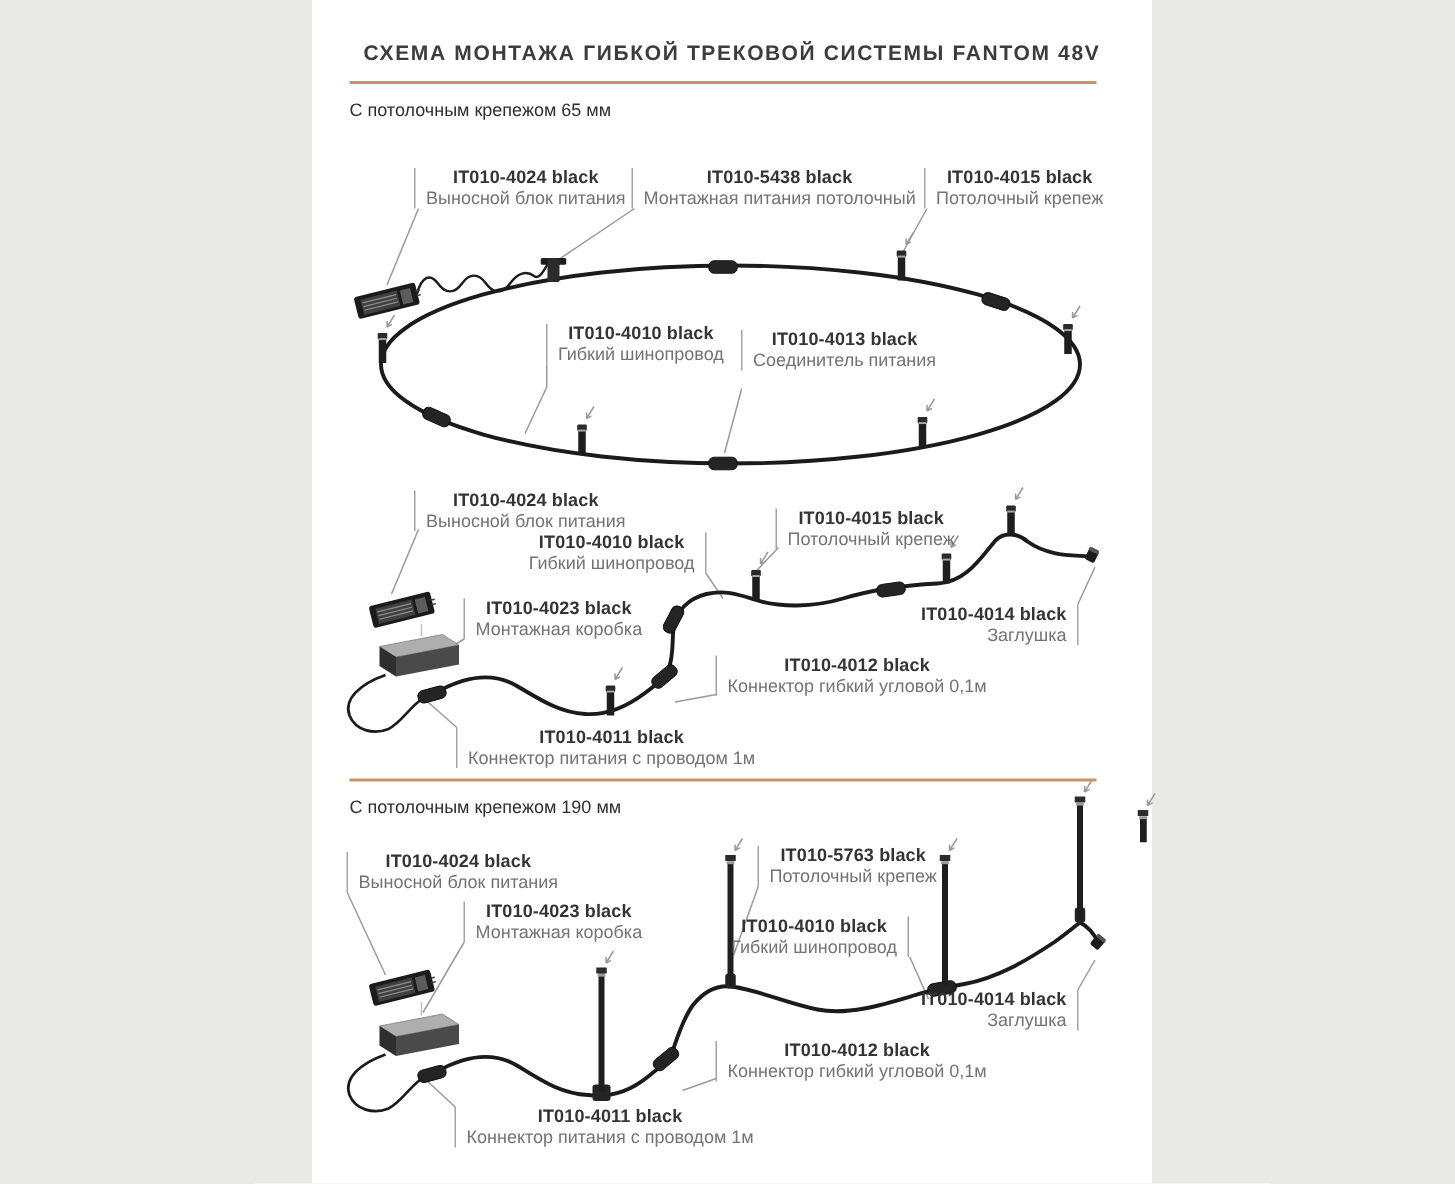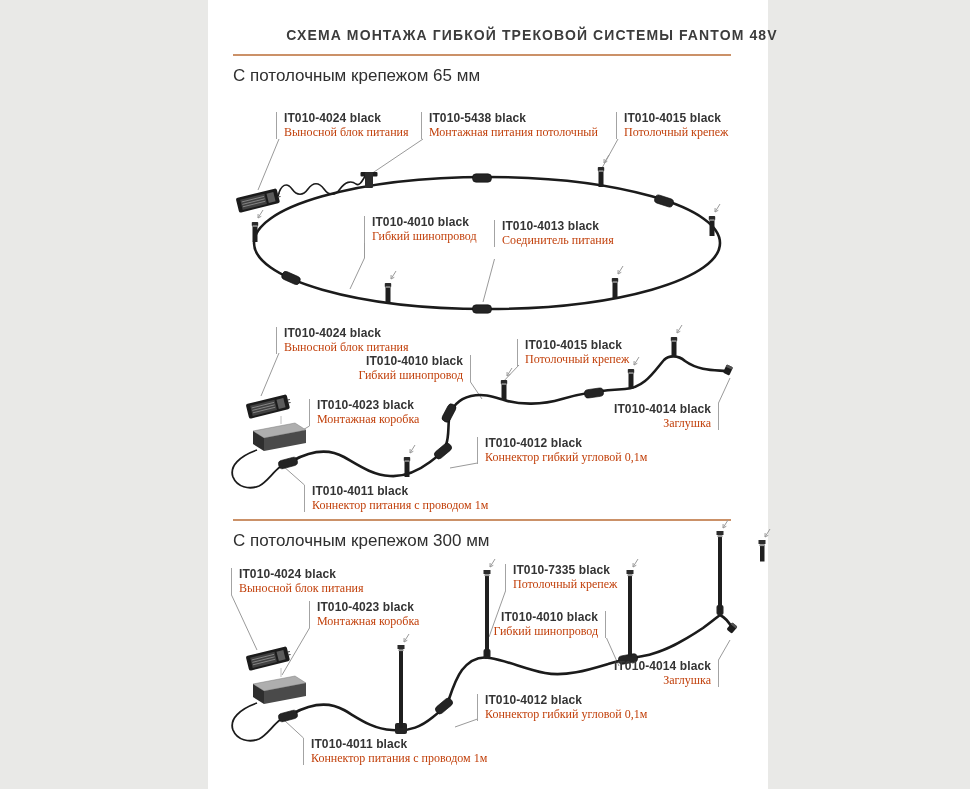--- a/index.html
+++ b/index.html
@@ -4,47 +4,47 @@
 <style>
   html,body{margin:0;padding:0;}
   body{
     width:970px;height:789px;position:relative;overflow:hidden;
     background:#e9e9e7;
     font-family:"Liberation Sans", sans-serif;
   }
   .sheet{position:absolute;left:208px;top:0;width:560px;height:789px;background:#ffffff;}
   .title{
     position:absolute;left:208px;top:27px;width:560px;text-align:center;
-    font-size:14px;font-weight:600;letter-spacing:1.1px;color:#3c3c3c;white-space:nowrap;padding-left:44px;
+    font-size:14px;font-weight:600;letter-spacing:1.1px;color:#3c3c3c;white-space:nowrap;
   }
   .rule{position:absolute;left:233px;width:498px;height:2px;background:#cb9168;}
   .rule.r1{top:54px;} .rule.r2{top:519px;}
   .section-heading{
-    position:absolute;left:233px;font-size:17px;color:#2f2f2f;white-space:nowrap;
+    position:absolute;left:233px;font-size:12px;color:#2f2f2f;white-space:nowrap;
   }
   .section-heading.s1{top:66px;} .section-heading.s2{top:531px;}
   .lbl{
     position:absolute;border-left:1px solid #a3a3a3;padding-left:7px;
     font-size:12px;line-height:13.5px;color:#3a3a3a;white-space:nowrap;
   }
   .lbl.right{border-left:none;border-right:1px solid #a3a3a3;padding-left:0;padding-right:7px;text-align:right;}
-  .lbl .code{font-weight:bold;color:#343434;letter-spacing:0.1px;}
-  .lbl .desc{color:#c2410c;font-family:Liberation Serif, serif;}
+  .lbl .code{font-weight:bold;color:#343434;letter-spacing:0.1px;text-align:center;}
+  .lbl .desc{color:#737373;}
   svg{position:absolute;left:0;top:0;}
 </style>
 </head>
 <body>
 
 <div class="sheet"></div>
 
 <div class="title">СХЕМА МОНТАЖА ГИБКОЙ ТРЕКОВОЙ СИСТЕМЫ FANTOM 48V</div>
 <div class="rule r1"></div>
 <div class="section-heading s1">С потолочным крепежом 65 мм</div>
 <div class="rule r2"></div>
-<div class="section-heading s2">С потолочным крепежом 300 мм</div>
+<div class="section-heading s2">С потолочным крепежом 190 мм</div>
 
 <svg width="970" height="789" viewBox="0 0 970 789">
   <defs>
     <g id="post65">
       <rect x="-2.5" y="-16" width="5" height="16" fill="#1e1e1e"></rect>
       <rect x="-3.2" y="-20" width="6.4" height="4.2" rx="0.8" fill="#2a2a2a"></rect>
       <rect x="-2.5" y="-16.6" width="5" height="1.3" fill="#a8a8a8"></rect>
       <path d="M8,-32 L3,-24 M3,-24 L6.3,-25.7 M3,-24 L3.1,-28" stroke="#9a9a9a" stroke-width="1" fill="none"></path>
     </g>
     <g id="rodhead">
@@ -290,21 +290,21 @@
 
 <div class="lbl" style="left:231px;top:568px">
   <div class="code">IT010-4024 black</div>
   <div class="desc">Выносной блок питания</div>
 </div>
 <div class="lbl" style="left:309px;top:601px">
   <div class="code">IT010-4023 black</div>
   <div class="desc">Монтажная коробка</div>
 </div>
 <div class="lbl" style="left:505px;top:564px">
-  <div class="code">IT010-7335 black</div>
+  <div class="code">IT010-5763 black</div>
   <div class="desc">Потолочный крепеж</div>
 </div>
 <div class="lbl right" style="right:364px;top:611px">
   <div class="code">IT010-4010 black</div>
   <div class="desc">Гибкий шинопровод</div>
 </div>
 <div class="lbl right" style="right:251px;top:660px">
   <div class="code">IT010-4014 black</div>
   <div class="desc">Заглушка</div>
 </div>

